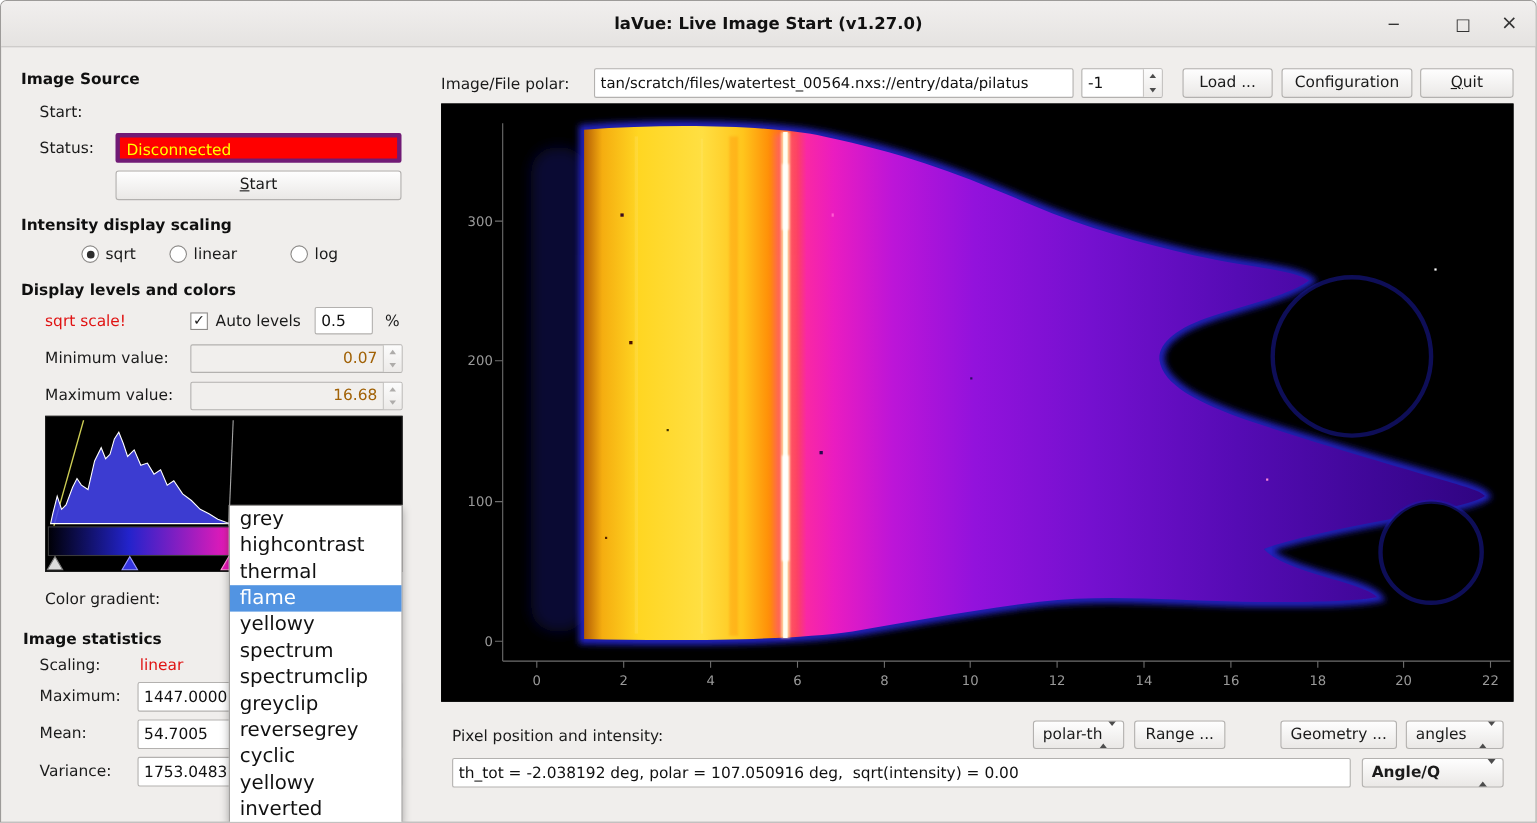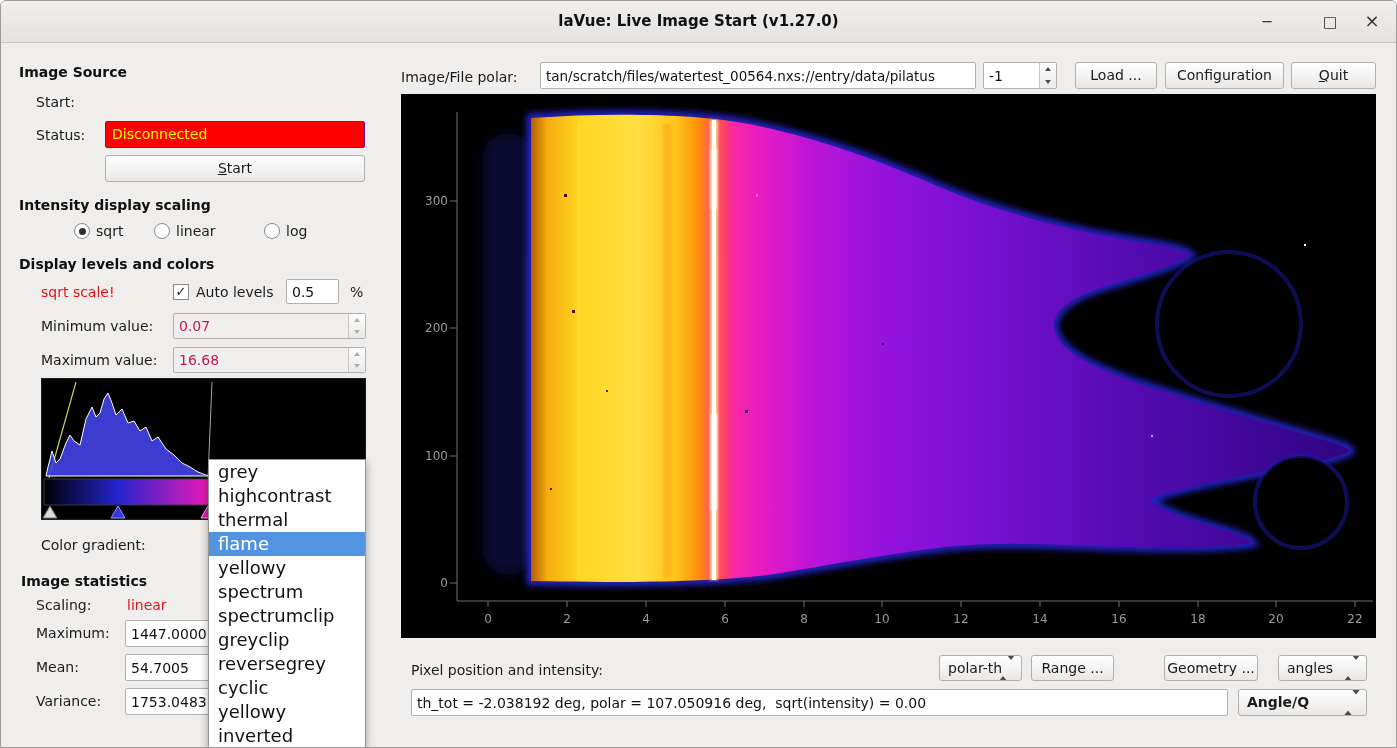--- a/index.html
+++ b/index.html
@@ -20,29 +20,29 @@
        text-align:center;color:#1a1a1a;cursor:default;}
   .ul::first-letter{text-decoration:underline;}
   .combo{position:absolute;background:linear-gradient(#fefefe,#eae8e6);border:1px solid #b3b1af;border-radius:3px;
        padding:0 22px 0 8px;white-space:nowrap;overflow:hidden;cursor:default;}
   .updown{position:absolute;right:6px;top:50%;transform:translateY(-50%);}
   .tri-up{width:0;height:0;border-left:4px solid transparent;border-right:4px solid transparent;border-bottom:5px solid #4c4c4c;margin-bottom:3px;}
   .tri-dn{width:0;height:0;border-left:4px solid transparent;border-right:4px solid transparent;border-top:5px solid #4c4c4c;}
   input.field{position:absolute;background:#fff;border:1px solid #b3b1af;border-radius:2px;
        font-family:inherit;font-size:14px;color:#111;padding:0 5px;outline:none;}
   .status{position:absolute;background:var(--status-bg,#ff0000);color:var(--status-text,#ffff00);
-       border:1px solid #701a75;border-radius:2px;padding-left:6px;overflow:hidden;white-space:nowrap;}
+       border:4px solid #701a75;border-radius:2px;padding-left:6px;overflow:hidden;white-space:nowrap;}
   .spin{position:absolute;background:#fff;border:1px solid #b3b1af;border-radius:2px;display:flex;}
   .spin input{flex:1;min-width:0;border:none;background:transparent;font-family:inherit;font-size:14px;color:#111;padding:0 5px;outline:none;}
   .spin .arrows{width:17px;border-left:1px solid #c8c6c4;display:flex;flex-direction:column;background:linear-gradient(#fcfcfc,#eceae8);}
   .spin .arrows span{flex:1;display:flex;align-items:center;justify-content:center;}
   .spin .arrows .tri-up{border-bottom-width:4px;border-left-width:3.5px;border-right-width:3.5px;margin:0;}
   .spin .arrows .tri-dn{border-top-width:4px;border-left-width:3.5px;border-right-width:3.5px;}
   .spin.disabled{background:#f1efed;}
-  .spin.disabled input{color:#be185d;}
+  .spin.disabled input{color:#a16207;text-align:right;}
   .spin.disabled .tri-up{border-bottom-color:#aeacaa;}
   .spin.disabled .tri-dn{border-top-color:#aeacaa;}
   .radio{position:absolute;width:16px;height:16px;border-radius:50%;border:1px solid #8c8a88;background:#fff;}
   .radio.sel::after{content:"";position:absolute;left:3.5px;top:3.5px;width:7px;height:7px;border-radius:50%;background:#2d2d2d;}
   .checkbox{position:absolute;width:16px;height:16px;border:1px solid #8c8a88;background:#fff;
        text-align:center;line-height:14px;font-size:13px;font-weight:bold;color:#1d1d1d;}
   .histo{position:absolute;left:40px;top:377px;width:325px;height:142px;background:#000;border:1px solid #1e1e1e;}
   .plot{position:absolute;left:400px;top:93px;width:975px;height:544px;background:#000;}
   .tick{font-size:12px;fill:#9a9a9a;font-family:"DejaVu Sans",sans-serif;}
   .menu{position:absolute;left:207px;top:458px;width:158px;background:#ffffff;border:1px solid #98physical;border:1px solid #989694;
@@ -281,21 +281,21 @@
       <text class="tick" x="954" y="529" text-anchor="middle">22</text>
     </svg>
   </div>
 
   <div class="lbl" style="left:410px;top:660px;">Pixel position and intensity:</div>
   <div class="combo" style="left:938px;top:654px;width:83px;height:26px;line-height:24px;padding-right:18px;">
     <span>polar-th</span>
     <span class="updown"><i class="tri-up"></i><i class="tri-dn"></i></span>
   </div>
   <div class="btn" style="left:1030px;top:654px;width:83px;height:26px;line-height:24px;">Range ...</div>
-  <div class="btn" style="left:1163px;top:654px;width:94px;height:26px;line-height:24px;">Geometry ...</div>
+  <div class="btn" style="left:1163px;top:654px;width:106px;height:26px;line-height:24px;">Geometry ...</div>
   <div class="combo" style="left:1277px;top:654px;width:89px;height:26px;line-height:24px;padding-right:18px;">
     <span>angles</span>
     <span class="updown"><i class="tri-up"></i><i class="tri-dn"></i></span>
   </div>
 
   <input class="field" style="left: 410px; top: 688px; width: 817px; height: 27px;" value="th_tot = -2.038192 deg, polar = 107.050916 deg,  sqrt(intensity) = 0.00">
   <div class="combo" style="left:1237px;top:688px;width:129px;height:27px;line-height:25px;font-weight:bold;">
     <span>Angle/Q</span>
     <span class="updown"><i class="tri-up"></i><i class="tri-dn"></i></span>
   </div>

